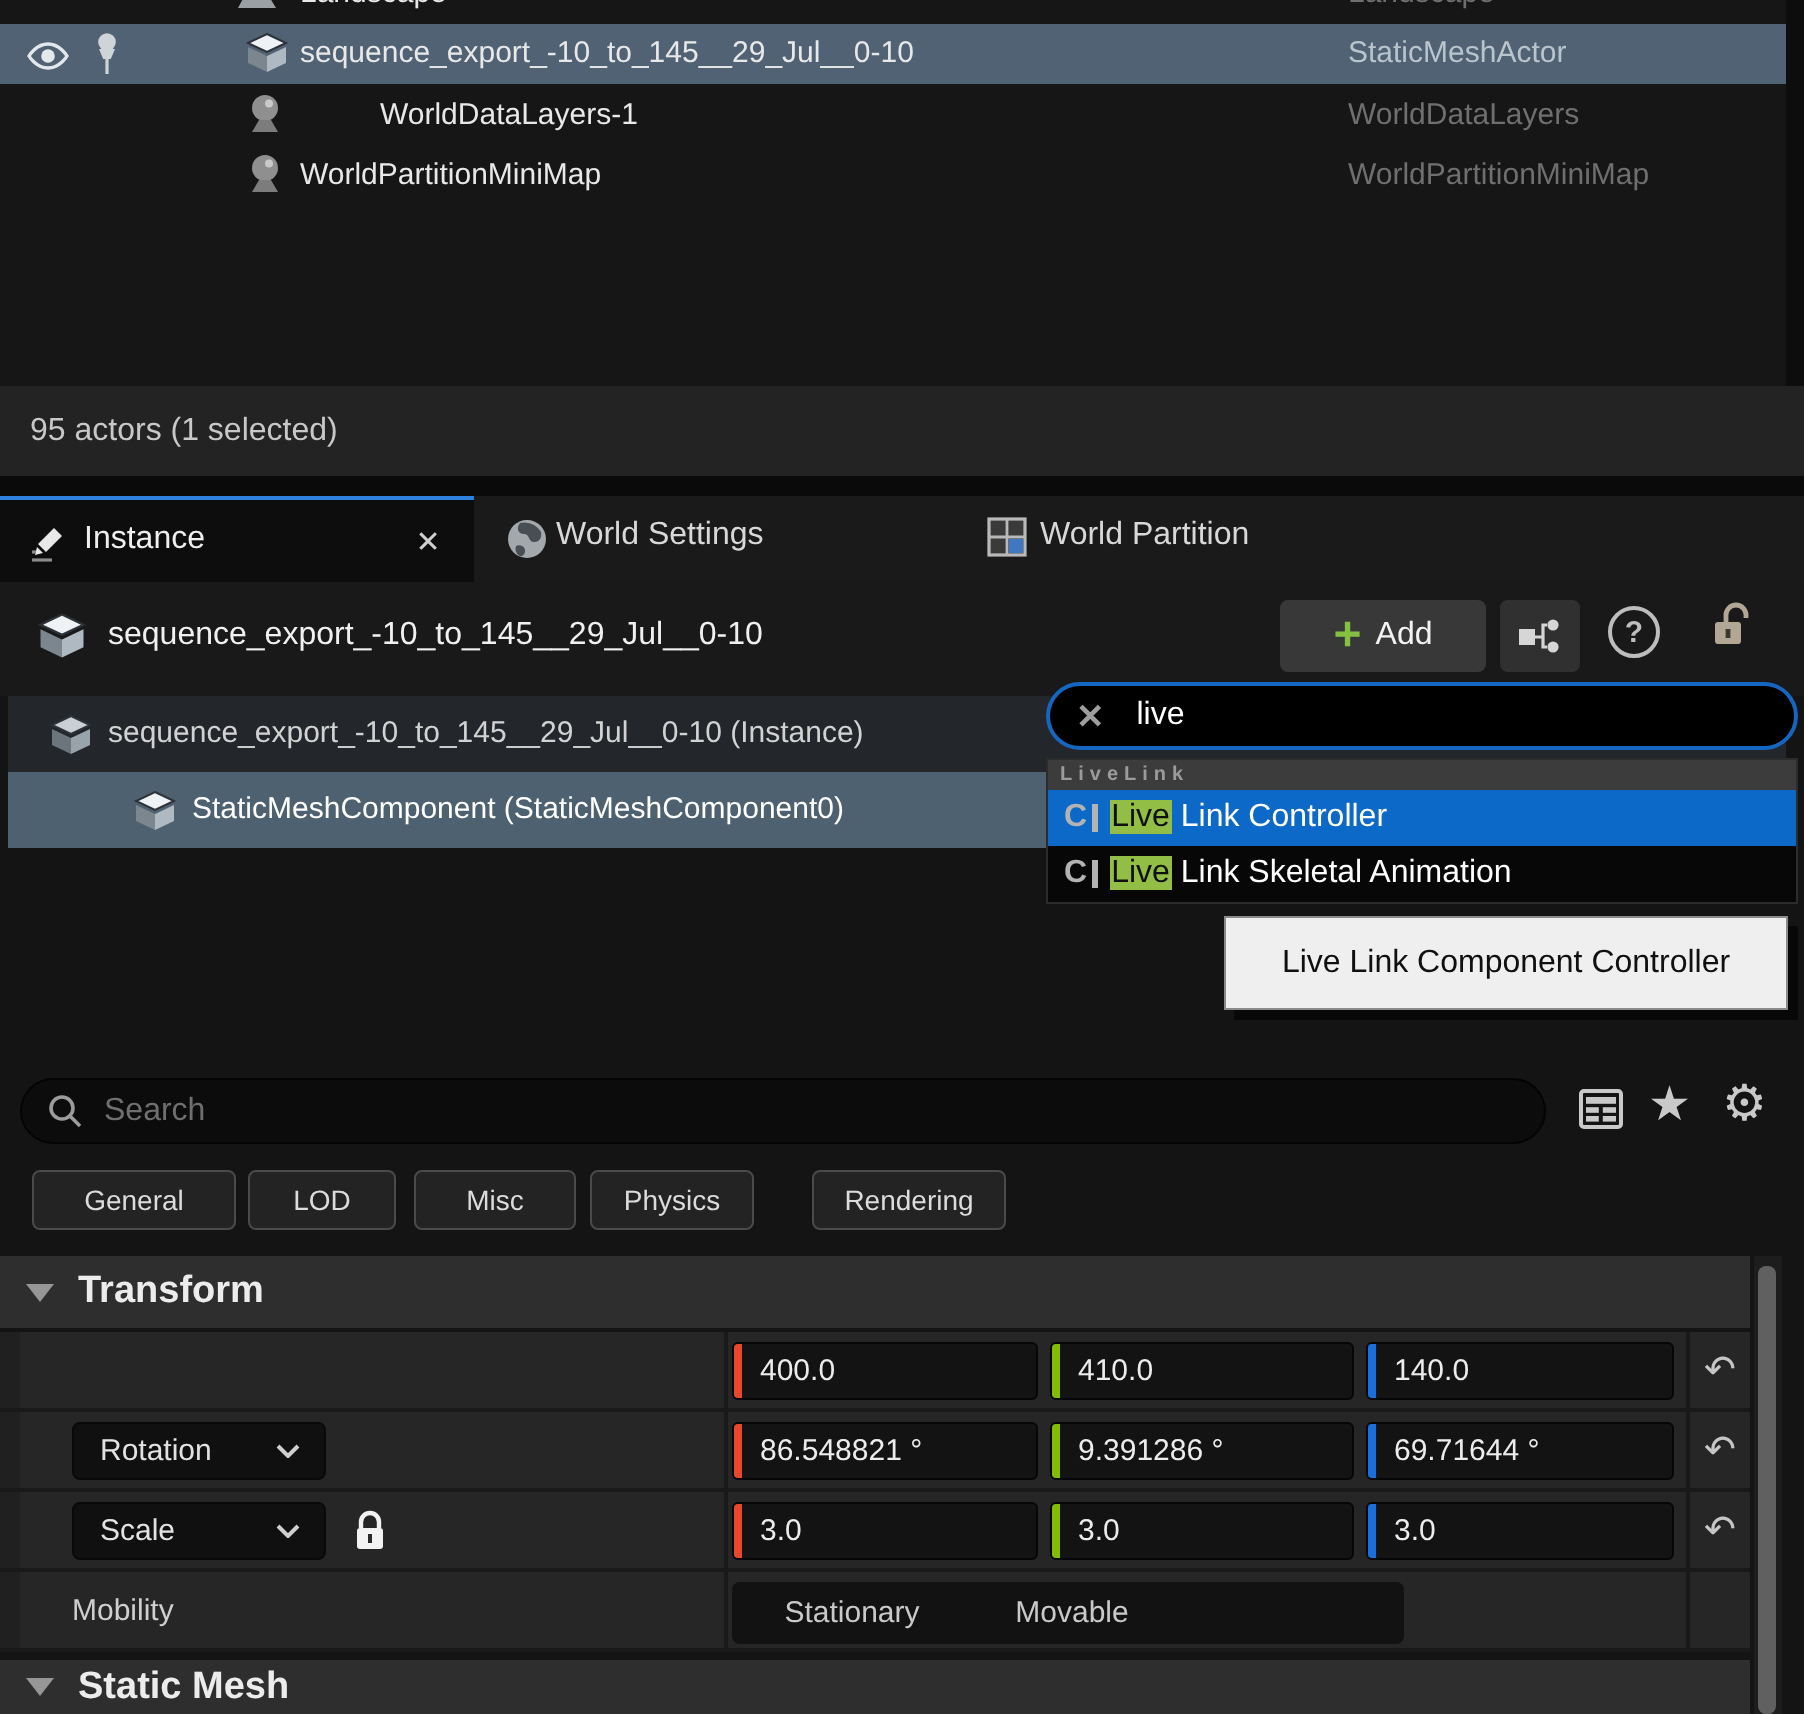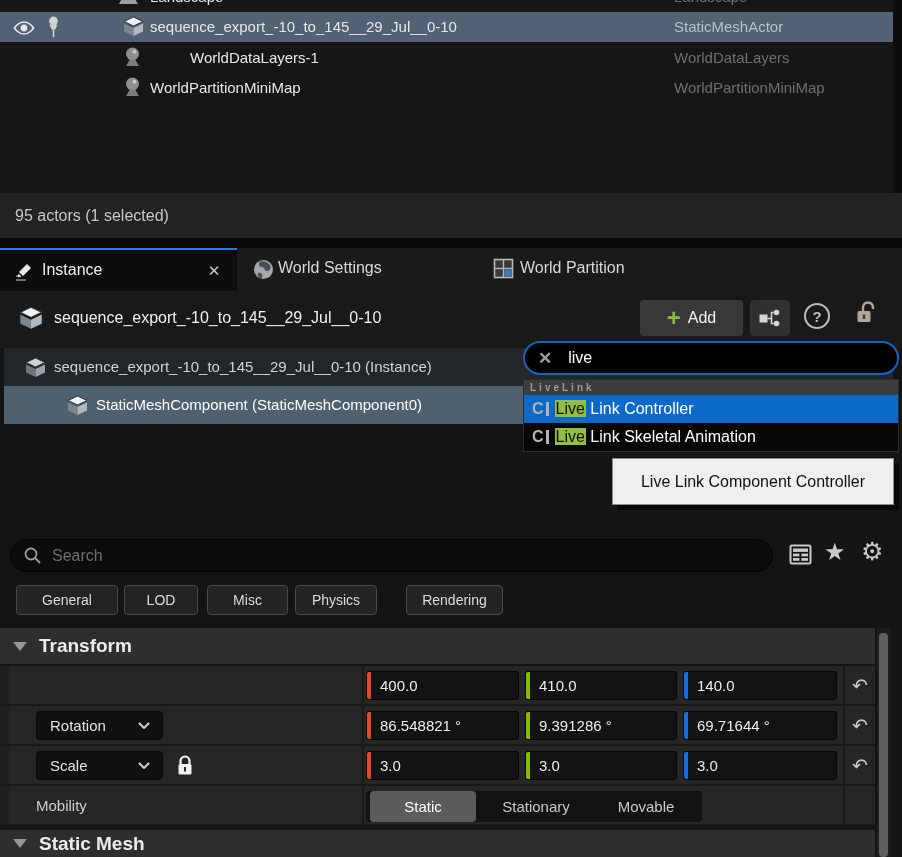--- a/index.html
+++ b/index.html
@@ -376,23 +376,20 @@
       </div>
     <span class="reset">↶</span>
   </div>
 
   <div class="abs trow" style="top:786px;">
     <span class="gutter"></span>
       <span class="vdiv"></span>
       <span class="rdiv"></span>
     <span class="plainlabel">Mobility</span>
     <div class="seg-wrap">
-      <div class="seg selected" style="width:106px;margin-left:4px;">
-          <span>Static</span>
-        </div>
       <div class="seg" style="width:120px;">
           <span>Stationary</span>
         </div>
       <div class="seg" style="width:100px;">
           <span>Movable</span>
         </div>
     </div>
   </div>
 
   <div class="abs sec-header" style="left:0;top:830px;height:27px;">

